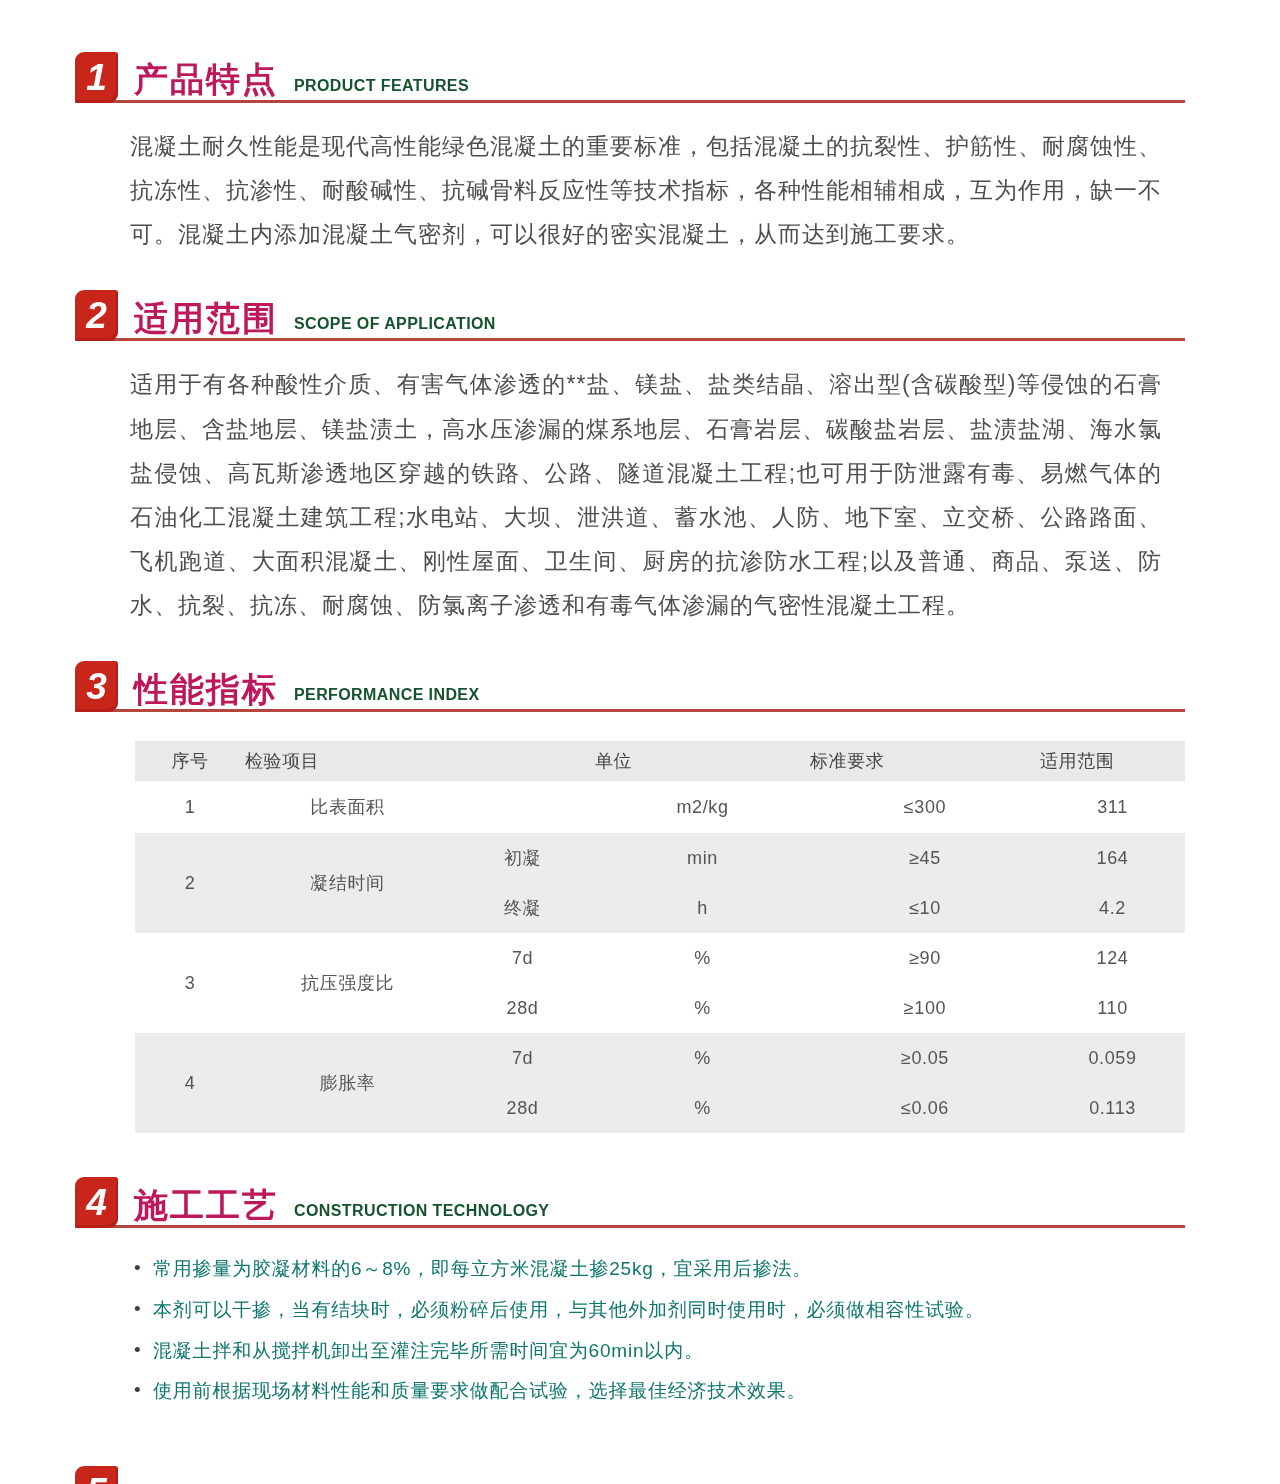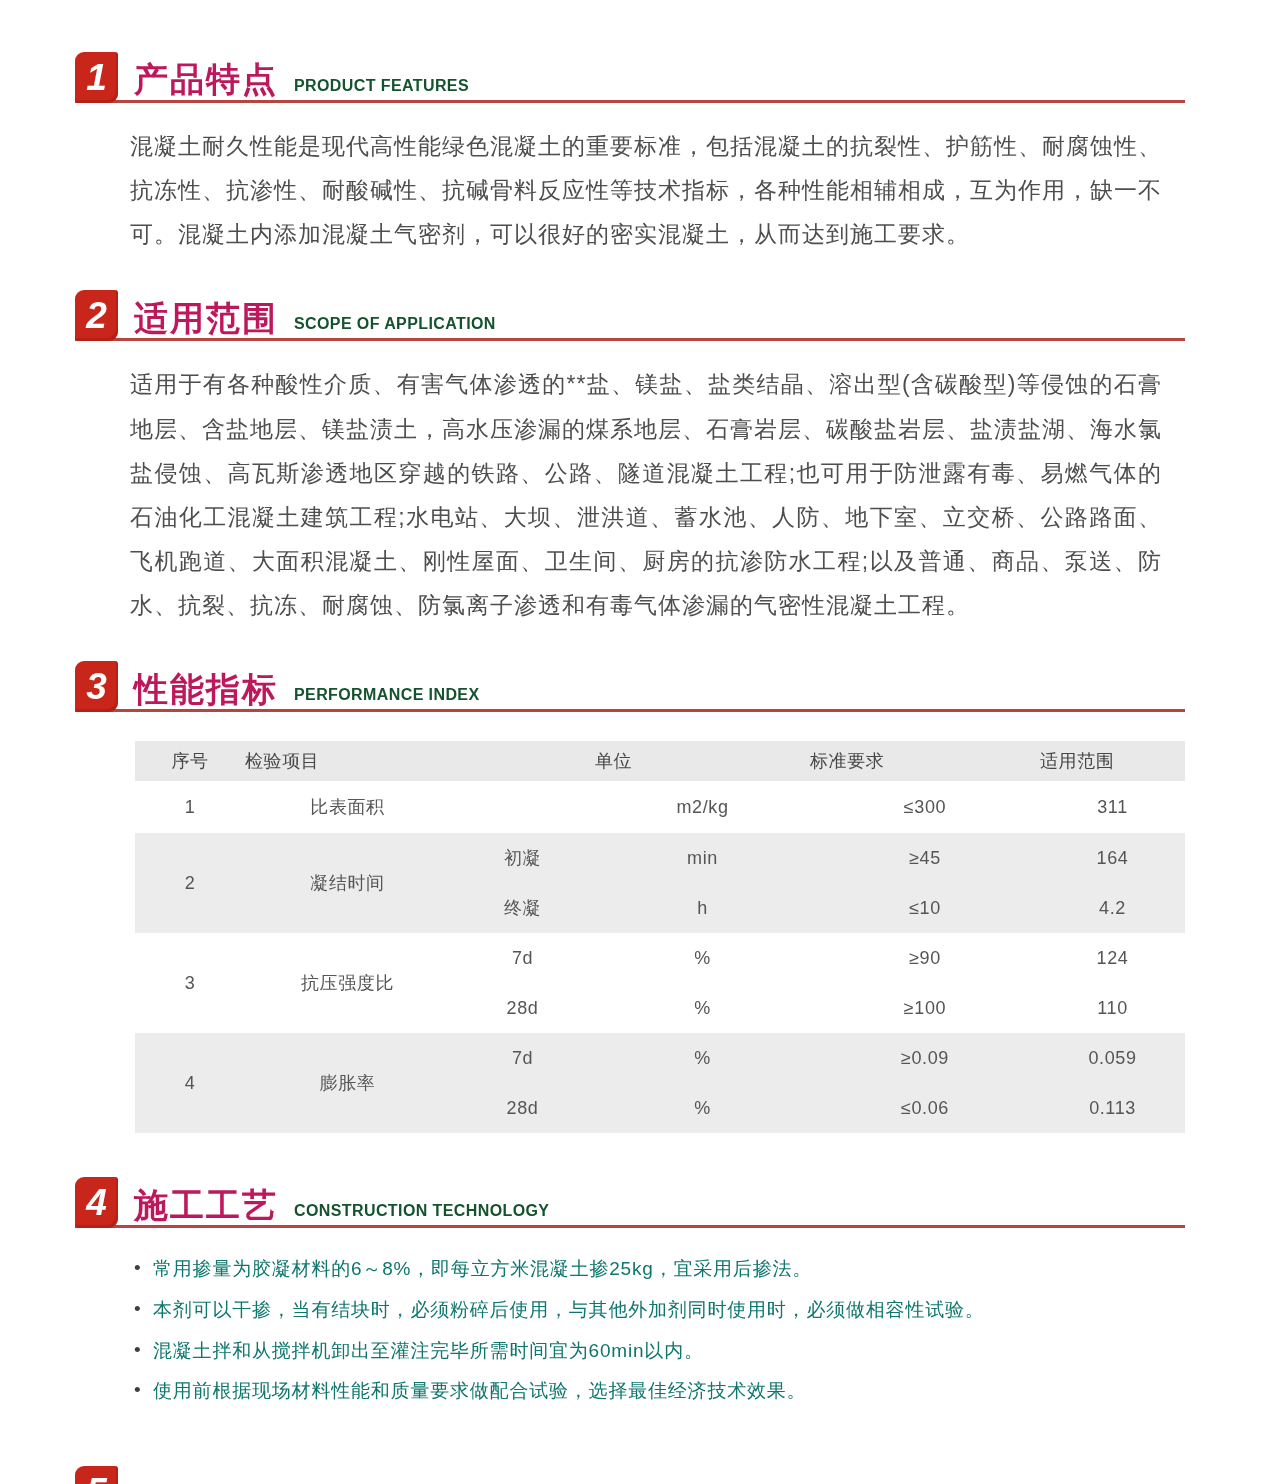--- a/index.html
+++ b/index.html
@@ -150,21 +150,21 @@
           <td>110</td>
         </tr>
       </tbody>
 
       <tbody class="shaded">
         <tr>
           <td class="c-no" rowspan="2">4</td>
           <td rowspan="2">膨胀率</td>
           <td>7d</td>
           <td>%</td>
-          <td>≥0.09</td>
+          <td>≥0.05</td>
           <td>0.059</td>
         </tr>
         <tr>
           <td>28d</td>
           <td>%</td>
           <td>≤0.06</td>
           <td>0.113</td>
         </tr>
       </tbody>
     </table>

